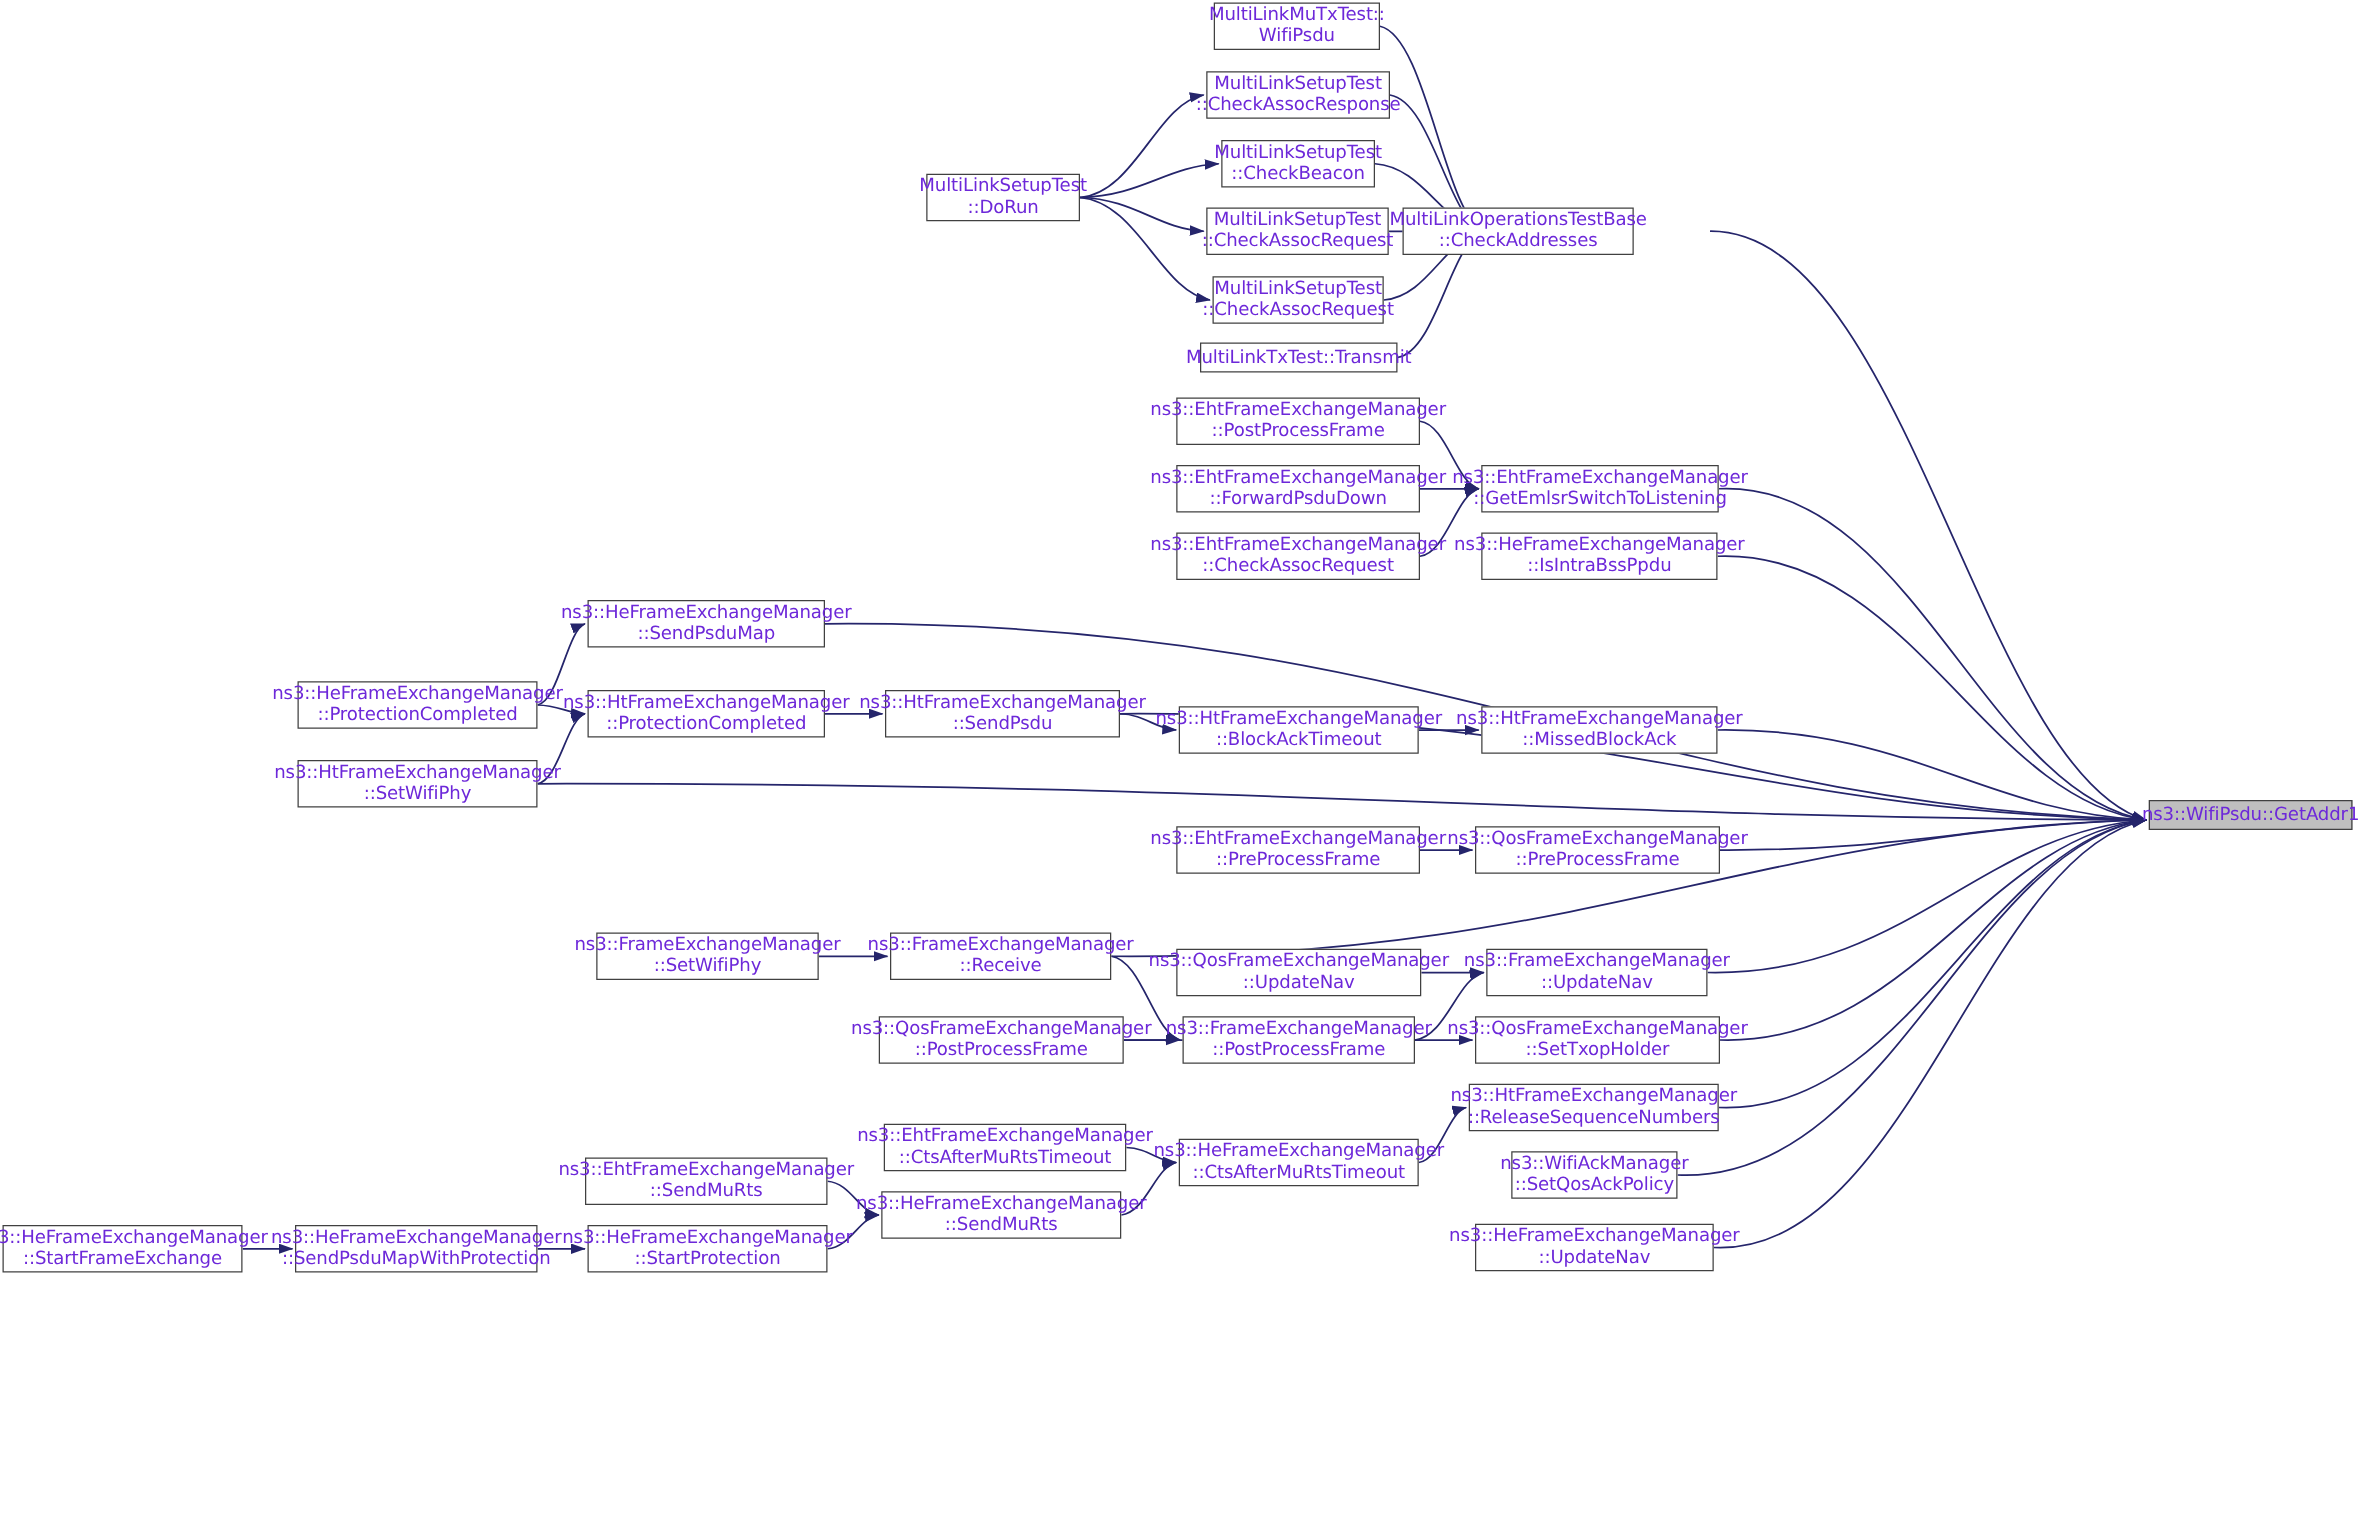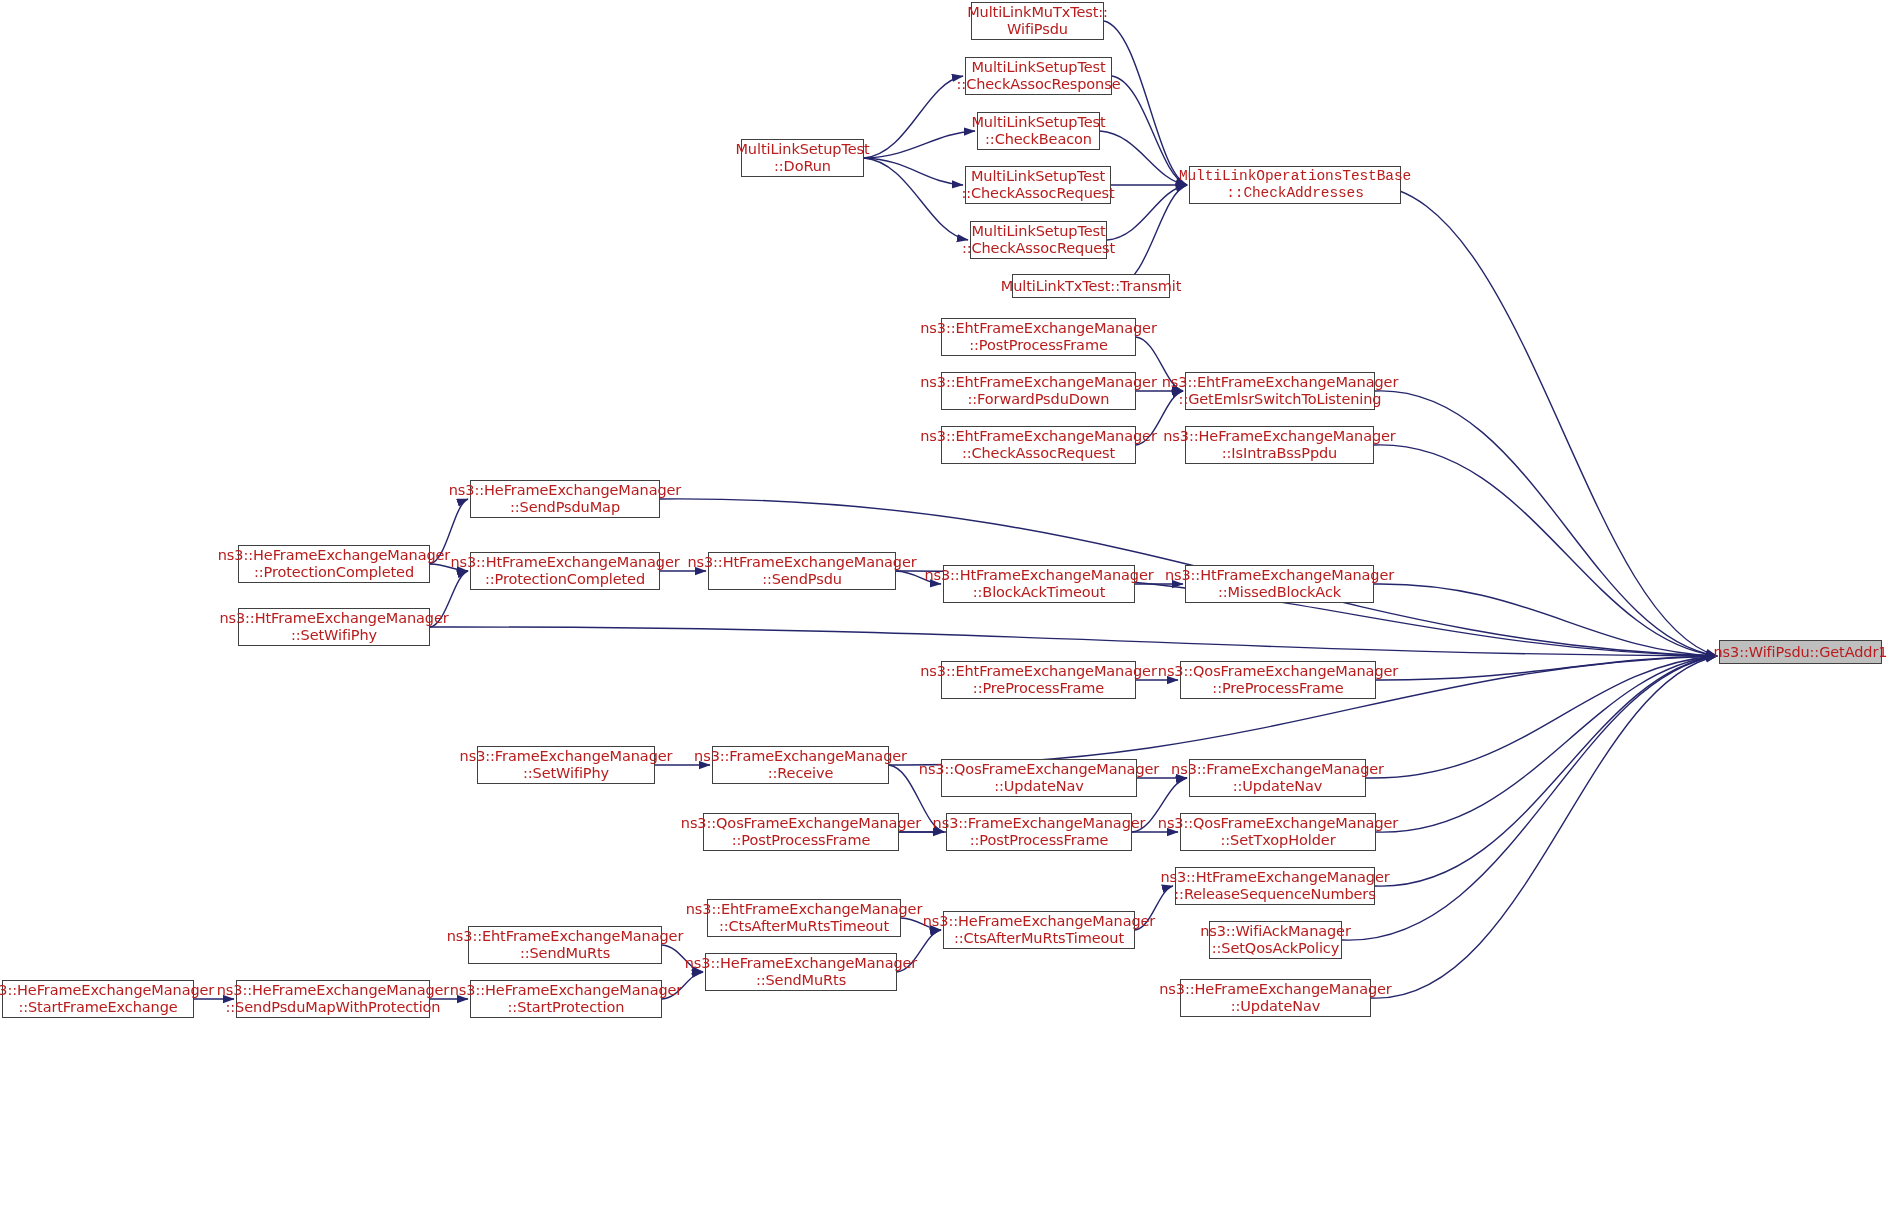--- a/index.html
+++ b/index.html
@@ -16,21 +16,21 @@
     left:0; top:0;
     width:1892px;
     height:1231px;
     pointer-events:none;
   }
   .node{
     position:absolute;
     box-sizing:border-box;
     border:1px solid #404040;
     background:#ffffff;
-    color:#b91c1c;
+    color:#6d28d9;
     display:flex;
     flex-direction:column;
     align-items:center;
     justify-content:center;
     text-align:center;
     font-size:14.5px;
     line-height:17px;
     letter-spacing:-0.1px;
     white-space:pre-line;
     padding:1px 3px;
@@ -101,23 +101,23 @@
         <path d="M194,999 C212,999 218.8,999 234,999" fill="none" stroke="#25256b" stroke-width="1.4" marker-end="url(#arrow)"></path>
         <path d="M430,999 C447.1,999 453.56,999 468,999" fill="none" stroke="#25256b" stroke-width="1.4" marker-end="url(#arrow)"></path>
       </g>
   </svg>
   <div id="node-layer">
       <div class="node" style="left: 971px; top: 2px; width: 133px; height: 38px;"><span>MultiLinkMuTxTest::</span><span>WifiPsdu</span></div>
       <div class="node" style="left: 965px; top: 57px; width: 147px; height: 38px;"><span>MultiLinkSetupTest</span><span>::CheckAssocResponse</span></div>
       <div class="node" style="left: 977px; top: 112px; width: 123px; height: 38px;"><span>MultiLinkSetupTest</span><span>::CheckBeacon</span></div>
       <div class="node" style="left: 741px; top: 139px; width: 123px; height: 38px;"><span>MultiLinkSetupTest</span><span>::DoRun</span></div>
       <div class="node" style="left: 965px; top: 166px; width: 146px; height: 38px;"><span>MultiLinkSetupTest</span><span>::CheckAssocRequest</span></div>
-      <div class="node" style="left: 1189px; top: 166px; width: 212px; height: 38px; font-family: Liberation Mono, monospace;"><span>MultiLinkOperationsTestBase</span><span>::CheckAddresses</span></div>
+      <div class="node" style="left: 1122px; top: 166px; width: 185px; height: 38px;"><span>MultiLinkOperationsTestBase</span><span>::CheckAddresses</span></div>
       <div class="node" style="left: 970px; top: 221px; width: 137px; height: 38px;"><span>MultiLinkSetupTest</span><span>::CheckAssocRequest</span></div>
-      <div class="node" style="left: 1012px; top: 274px; width: 158px; height: 24px;"><span>MultiLinkTxTest::Transmit</span></div>
+      <div class="node" style="left: 960px; top: 274px; width: 158px; height: 24px;"><span>MultiLinkTxTest::Transmit</span></div>
       <div class="node" style="left: 941px; top: 318px; width: 195px; height: 38px;"><span>ns3::EhtFrameExchangeManager</span><span>::PostProcessFrame</span></div>
       <div class="node" style="left: 941px; top: 372px; width: 195px; height: 38px;"><span>ns3::EhtFrameExchangeManager</span><span>::ForwardPsduDown</span></div>
       <div class="node" style="left: 1185px; top: 372px; width: 190px; height: 38px;"><span>ns3::EhtFrameExchangeManager</span><span>::GetEmlsrSwitchToListening</span></div>
       <div class="node" style="left: 941px; top: 426px; width: 195px; height: 38px;"><span>ns3::EhtFrameExchangeManager</span><span>::CheckAssocRequest</span></div>
       <div class="node" style="left: 1185px; top: 426px; width: 189px; height: 38px;"><span>ns3::HeFrameExchangeManager</span><span>::IsIntraBssPpdu</span></div>
       <div class="node" style="left: 470px; top: 480px; width: 190px; height: 38px;"><span>ns3::HeFrameExchangeManager</span><span>::SendPsduMap</span></div>
       <div class="node" style="left: 238px; top: 545px; width: 192px; height: 38px;"><span>ns3::HeFrameExchangeManager</span><span>::ProtectionCompleted</span></div>
       <div class="node" style="left: 470px; top: 552px; width: 190px; height: 38px;"><span>ns3::HtFrameExchangeManager</span><span>::ProtectionCompleted</span></div>
       <div class="node" style="left: 708px; top: 552px; width: 188px; height: 38px;"><span>ns3::HtFrameExchangeManager</span><span>::SendPsdu</span></div>
       <div class="node" style="left: 943px; top: 565px; width: 192px; height: 38px;"><span>ns3::HtFrameExchangeManager</span><span>::BlockAckTimeout</span></div>

